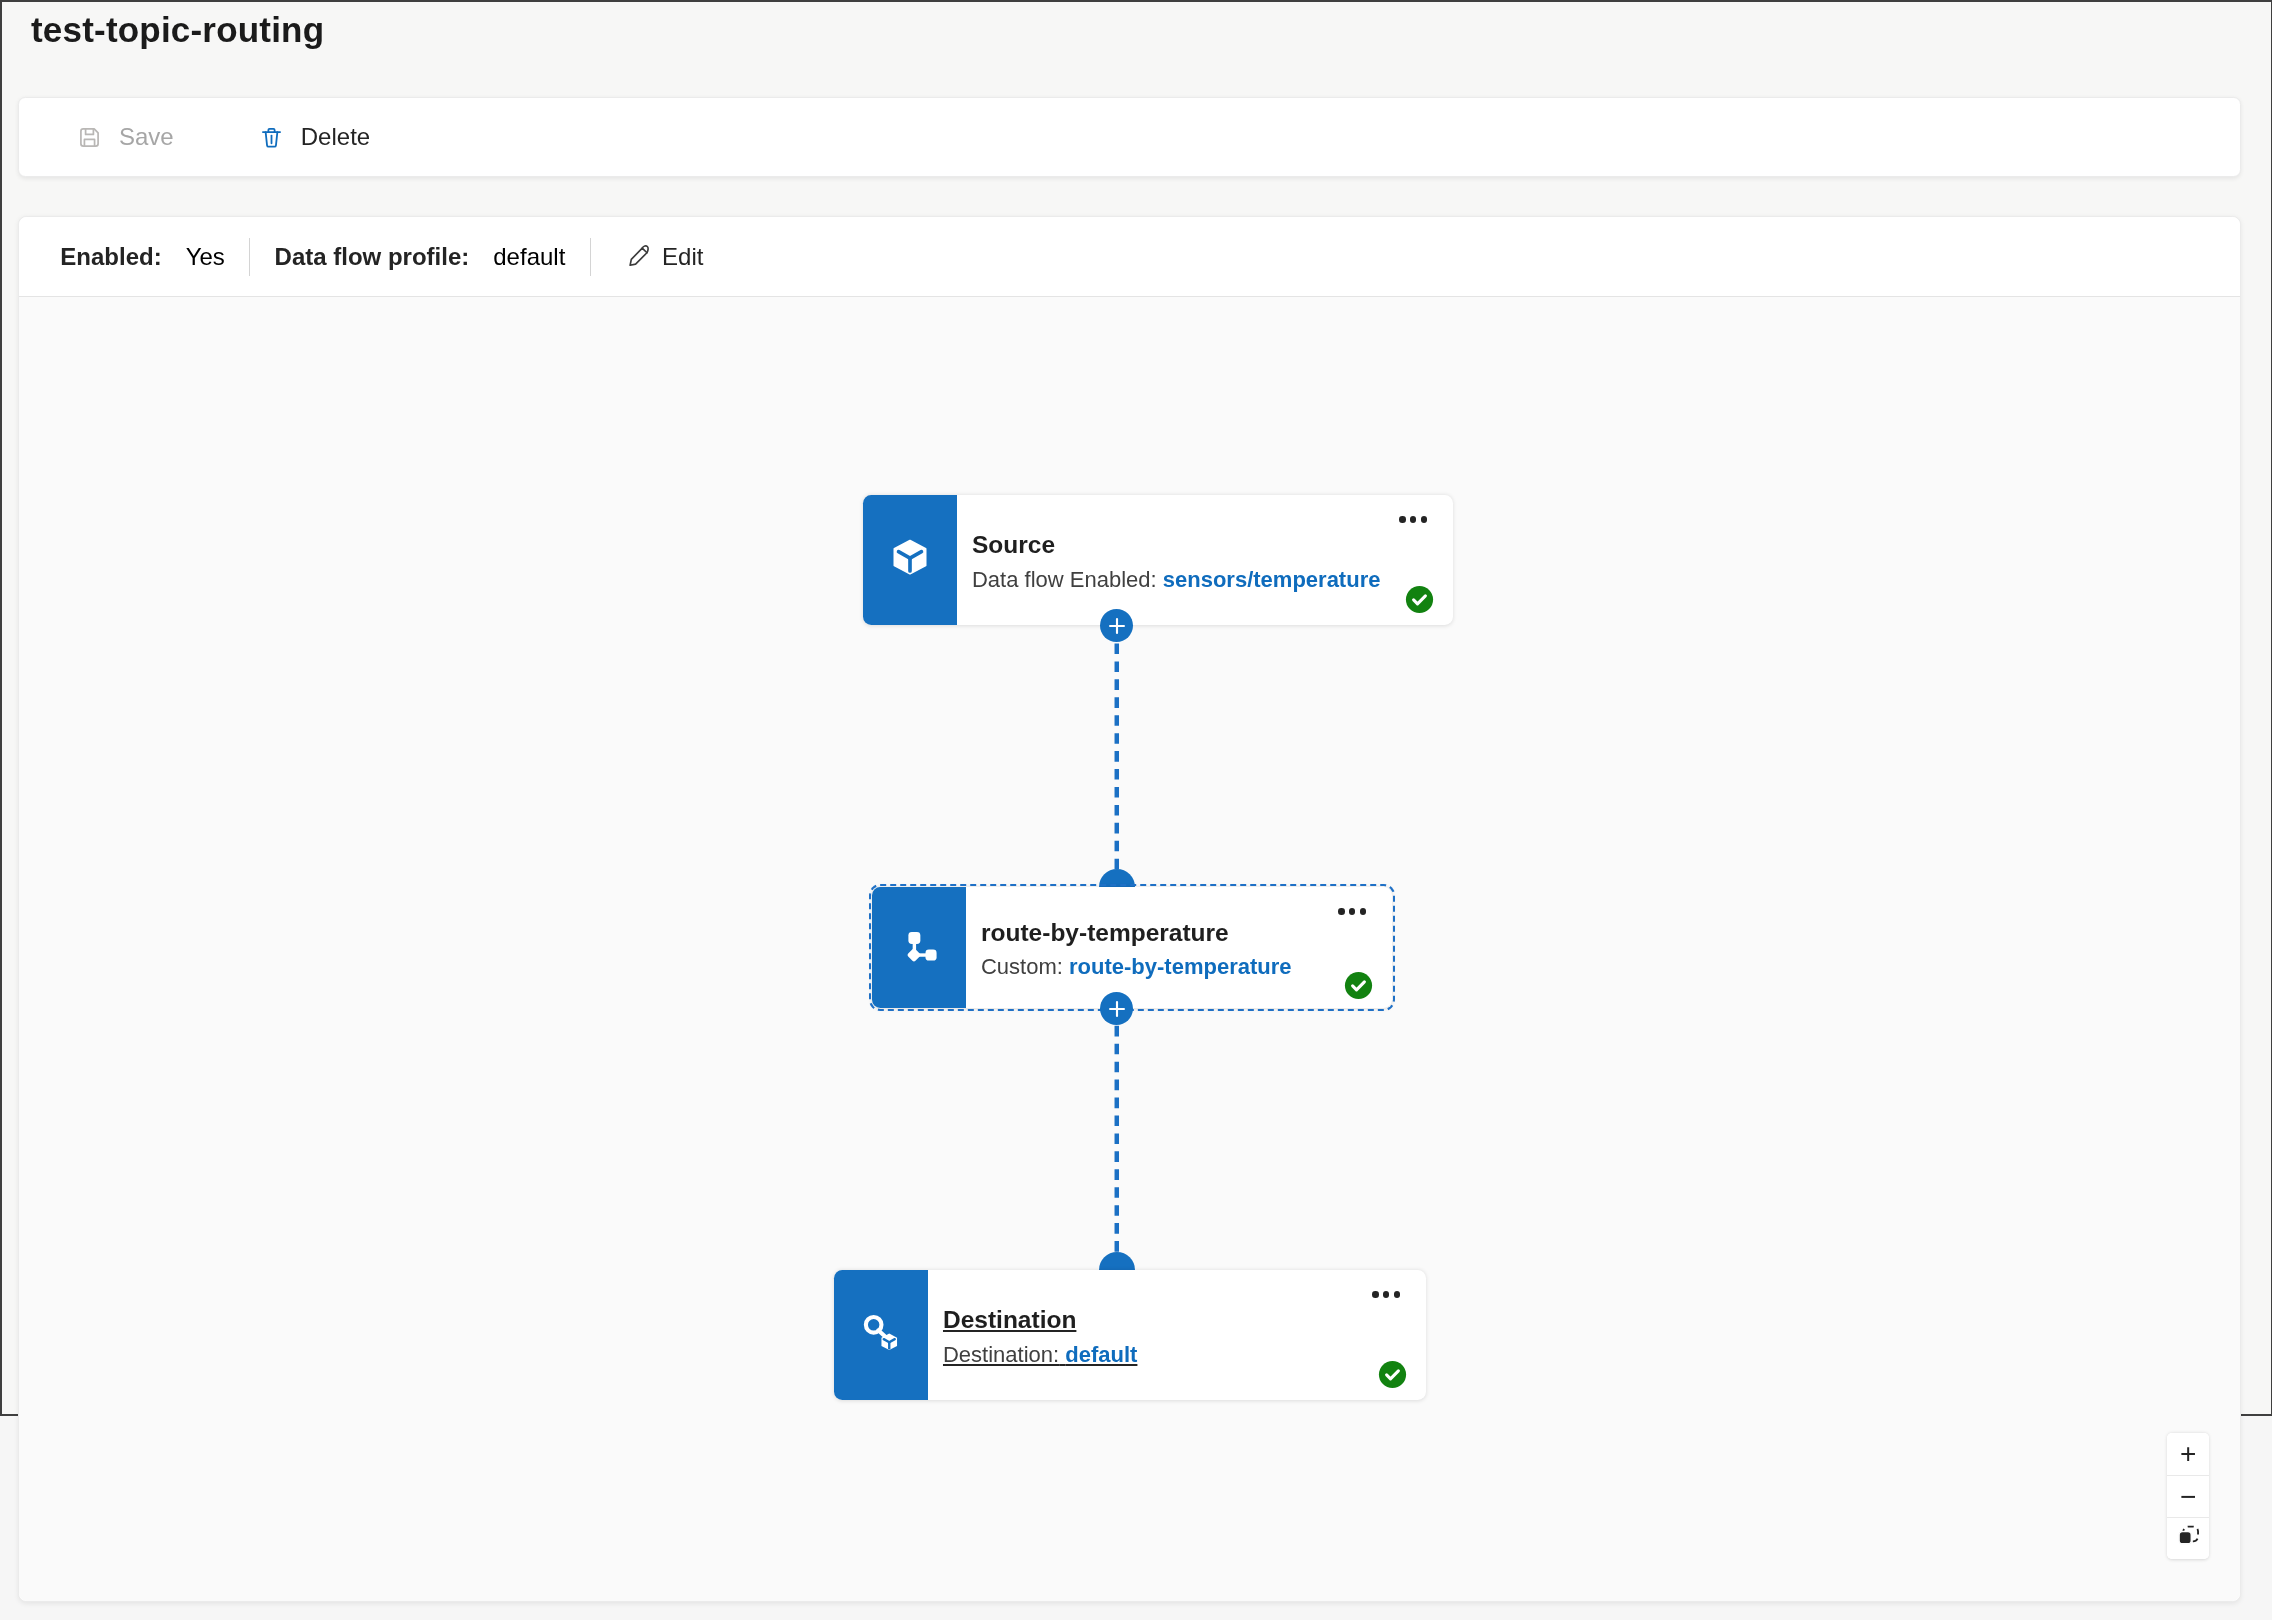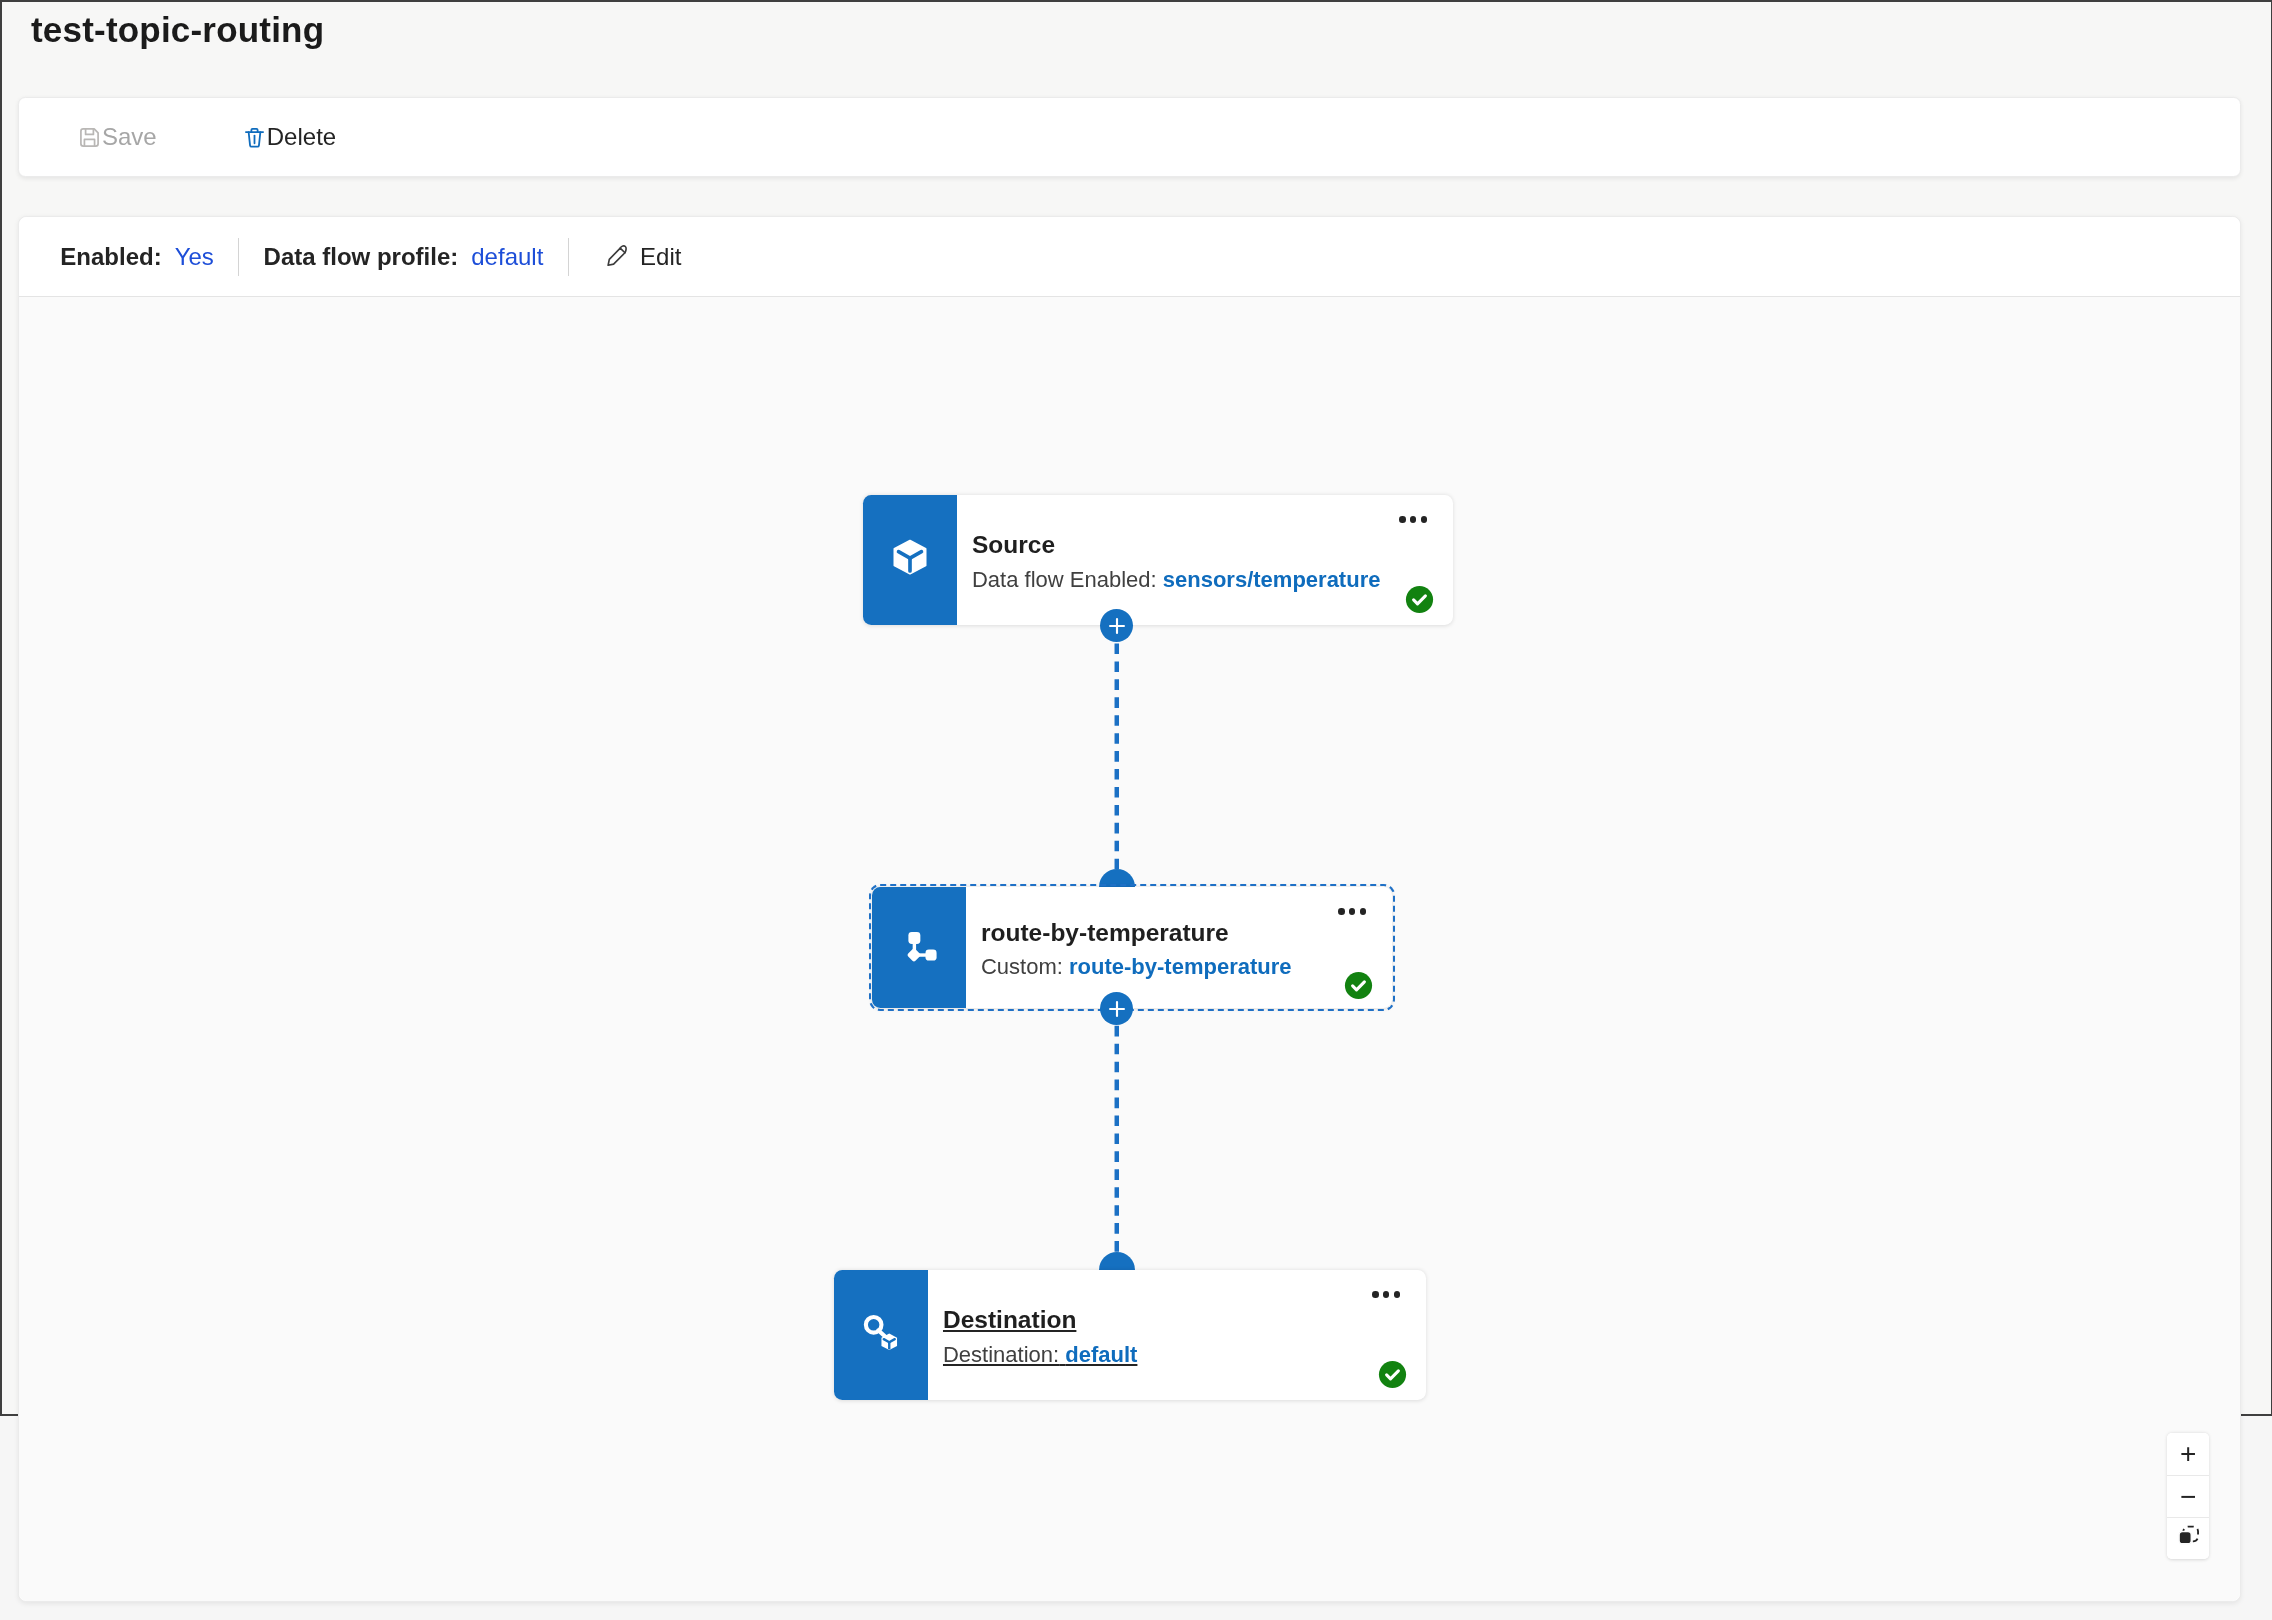--- a/index.html
+++ b/index.html
@@ -26,21 +26,21 @@
   .toolbar {
     position: absolute; left: 16.3px; top: 95px;
     width: 2223px; height: 80px;
     background: #ffffff;
     border: 0.8px solid #ebebeb; border-radius: 7.3px;
     box-shadow: 0 1.6px 4.1px rgba(0,0,0,0.07);
     display: flex; align-items: center;
     padding-left: 38px;
   }
   .tb-btn {
-    display: flex; align-items: center; gap: 0;
+    display: flex; align-items: center; gap: 17px;
     background: transparent; border: none; border-radius: 4.9px;
     padding: 0 19.6px; height: 54px;
     font-family: inherit; font-size: 24px; color: #242424;
     cursor: pointer;
   }
   .tb-btn + .tb-btn { margin-left: 46px; }
   .tb-btn.disabled { color: #a6a6a6; cursor: default; }
   .tb-icon { display: inline-flex; align-items: center; }
   
   .main-card {
@@ -54,21 +54,21 @@
   .info-bar {
     height: 79px; flex: 0 0 79px;
     display: flex; align-items: center;
     padding-left: 41px;
     background: #ffffff;
     border-radius: 8.2px 8.2px 0 0;
     font-size: 24px;
   }
   .info-item { display: flex; align-items: center; white-space: nowrap; }
   .info-item .lbl { font-weight: 700; }
-  .info-item .val { margin-left: 13px; font-weight: 400; color: #1d4ed8; }
+  .info-item .val { margin-left: 24px; font-weight: 400; color: #000000; }
   .vdivider { width: 0.8px; height: 38px; background: #d4d4d4; margin: 0 24.5px; }
   .edit-btn {
     display: flex; align-items: flex-start; gap: 10.6px;
     background: transparent; border: none; border-radius: 4.9px;
     font-family: inherit; font-size: 24px; color: #242424;
     padding: 6.5px 11.4px; cursor: pointer;
   }
   
   .canvas {
     position: relative; flex: 1;

